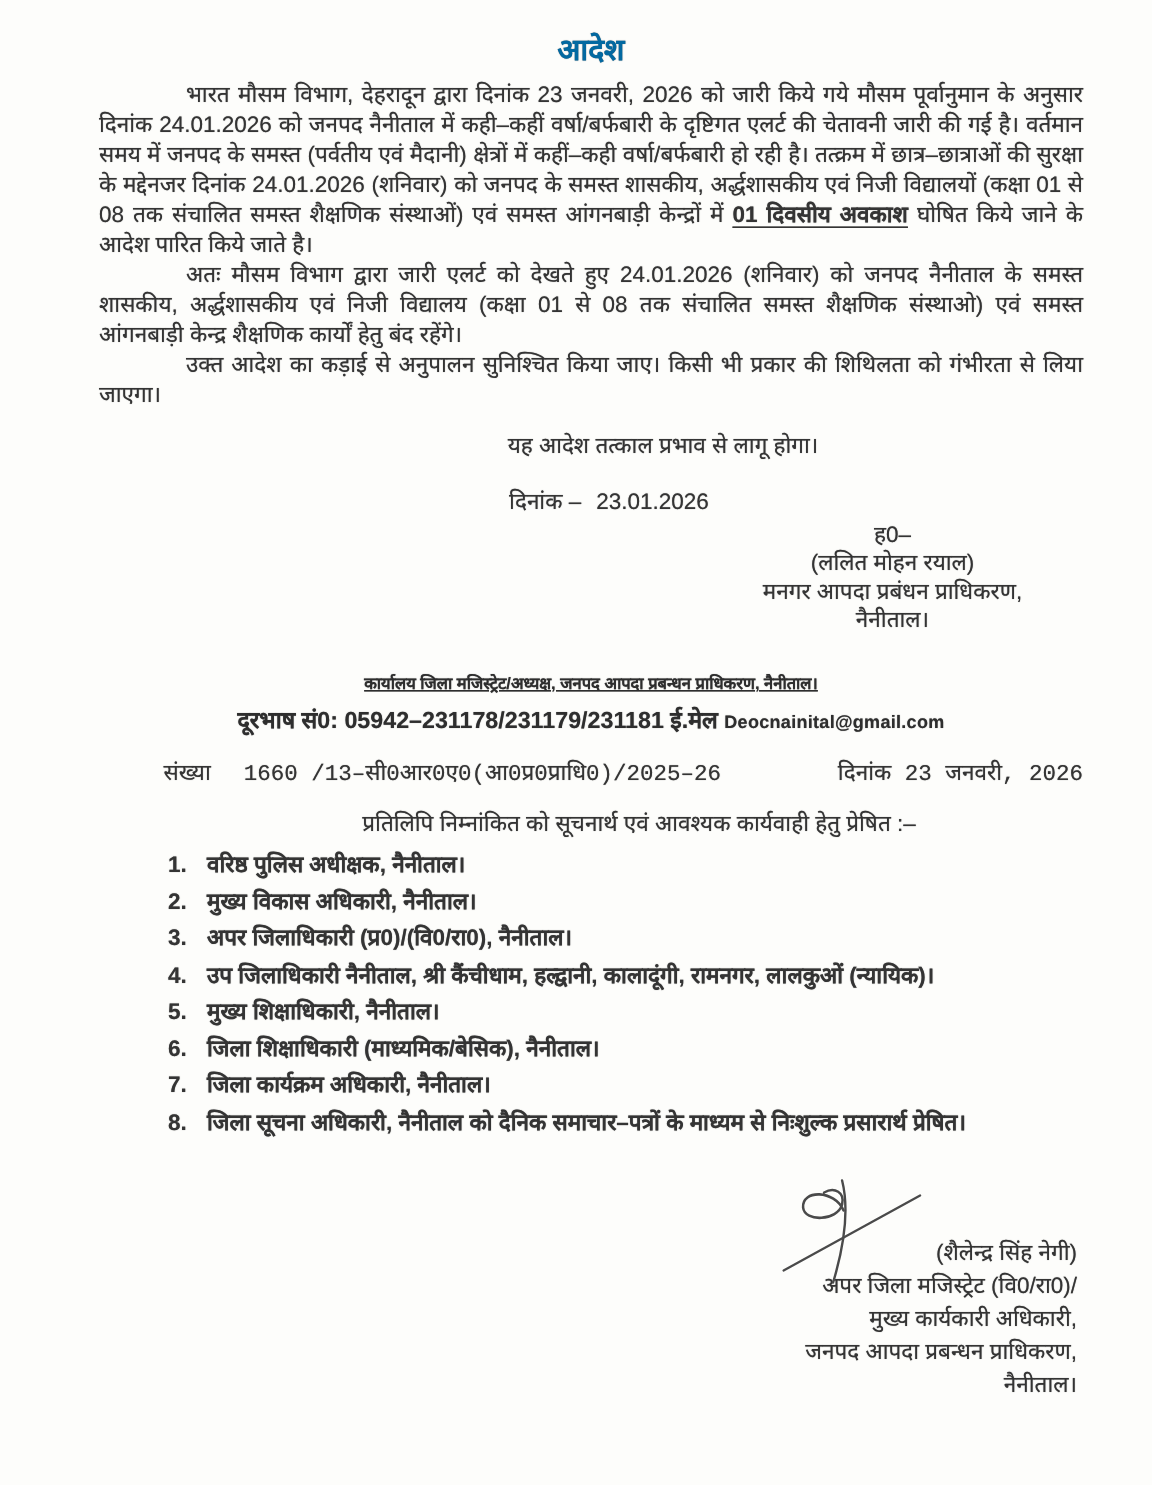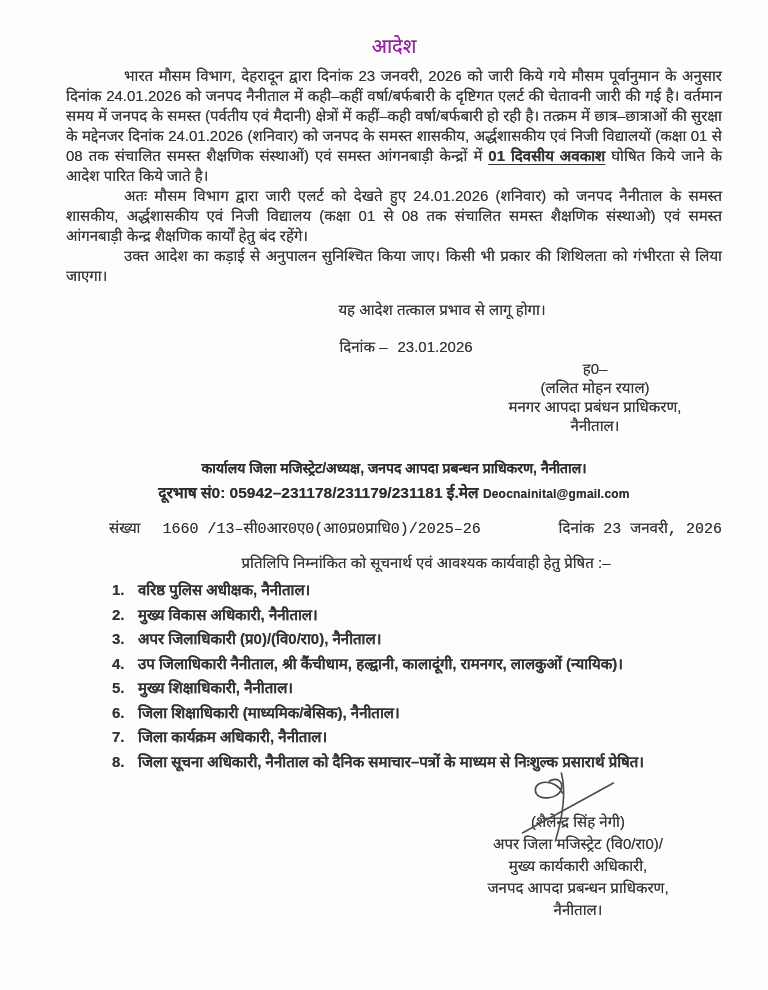--- a/index.html
+++ b/index.html
@@ -11,53 +11,53 @@
     font-family:"Liberation Sans","DejaVu Sans",sans-serif;
     color:#343434;
     text-shadow:0 0 0.6px rgba(70,70,70,.75);
     box-sizing:border-box;
   }
   .content{
     position:absolute;left:66px;right:46px;top:24px;
     font-size:15px;line-height:20px;
   }
   .doc-title{
-    text-align:center;font-size:20px;font-weight:400;
-    margin:12px 0 10px 0;color:#a21caf;
+    text-align:center;font-size:20px;font-weight:700;
+    margin:0 0 10px 0;color:#0369a1;
   }
   p{margin:0;text-align:center;}
   .j{text-align:justify;}
   .ind{text-indent:58px;}
   .u{font-weight:700;text-decoration:underline;text-underline-offset:3px;}
   .effect{margin:14px 0 0 96px;}
   .dateline{margin:17px 0 0 24px;}
   .dateline .lbl{display:inline-block;margin-right:10px;}
   .sigblock{text-align:center;line-height:19px;}
   .sig1{width:250px;margin:2px 2px 0 auto;}
   .office{text-align:center;margin-top:22px;font-weight:700;color:#2e2e2e;}
-  .office-line1{font-size:14px;line-height:22px;}
+  .office-line1{font-size:11px;line-height:22px;text-decoration:underline;}
   .office-line2{font-size:15.5px;line-height:21px;margin-top:3px;}
   .office-line2 .email{font-size:12px;font-weight:600;letter-spacing:.2px;}
   .refline{display:flex;justify-content:space-between;margin:15px 0 0 43px;font-family:Liberation Mono, monospace;}
   .refline .num-label{display:inline-block;margin-right:22px;}
   .copyhead{margin-top:13px;text-indent:64px;}
   ol.recipients{
     margin:7px 0 0 0;padding:0 0 0 46px;
     list-style:none;counter-reset:rcpt;font-weight:bold;
   }
   ol.recipients li{
     counter-increment:rcpt;
     margin-bottom:4.5px;line-height:20px;
     position:relative;padding-left:26px;
   }
   ol.recipients li::before{
     content:counter(rcpt) ".";
     position:absolute;left:0;top:0;
   }
-  .sig2{width:280px;margin:39px 4px 0 auto;position:relative;line-height:22px;}
+  .sig2{width:280px;margin:66px 4px 0 auto;position:relative;line-height:22px;text-align:right;}
   .scribble{position:absolute;top:-44px;left:50%;transform:translateX(-52%);}
 </style>
 </head>
 <body>
 
 <div class="page">
   <div class="content">
 
     <h1 class="doc-title">आदेश</h1>
 

